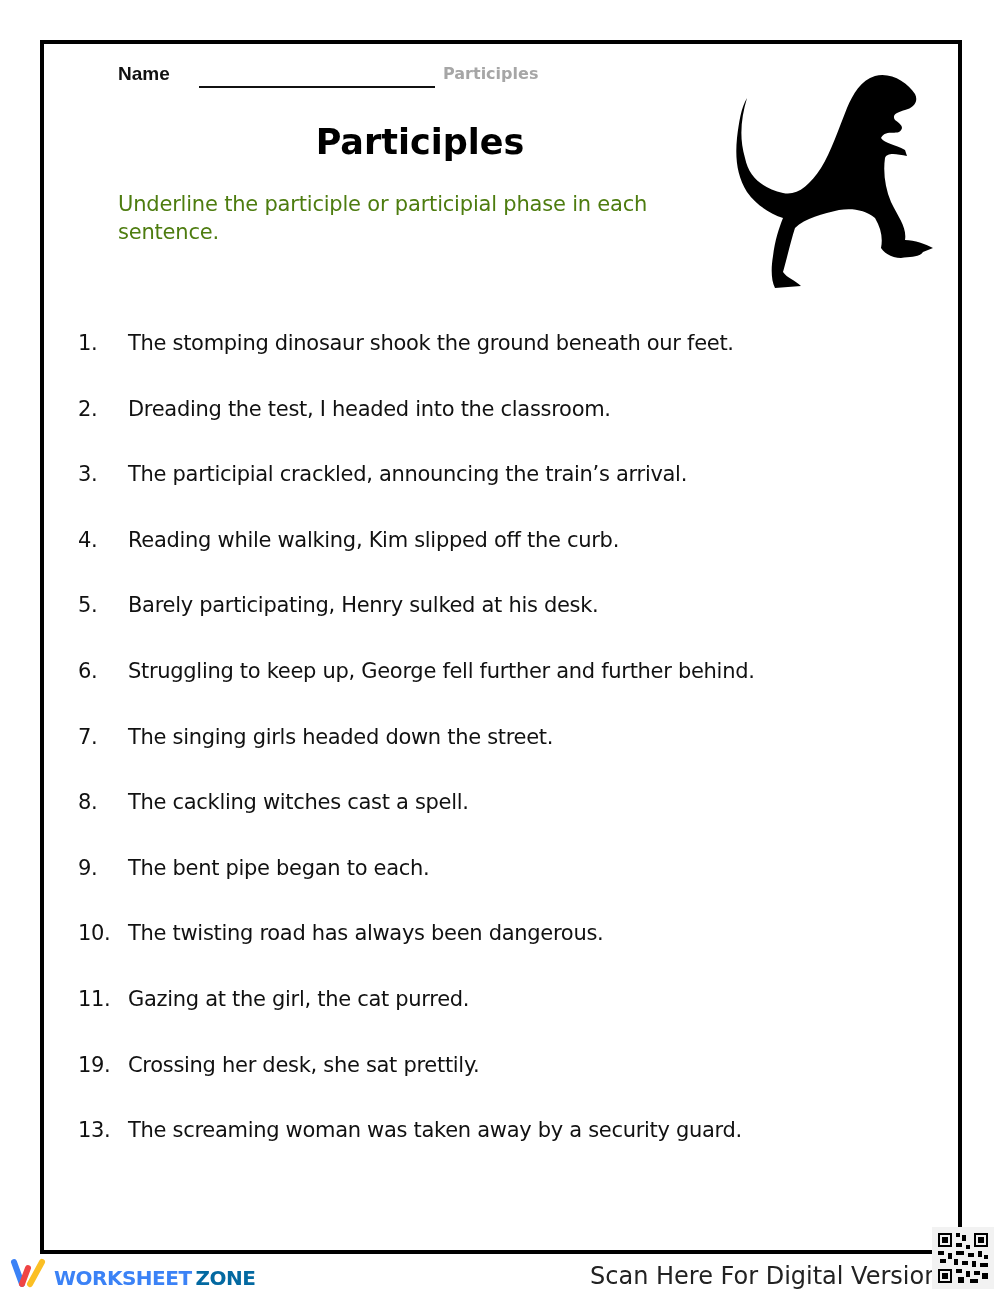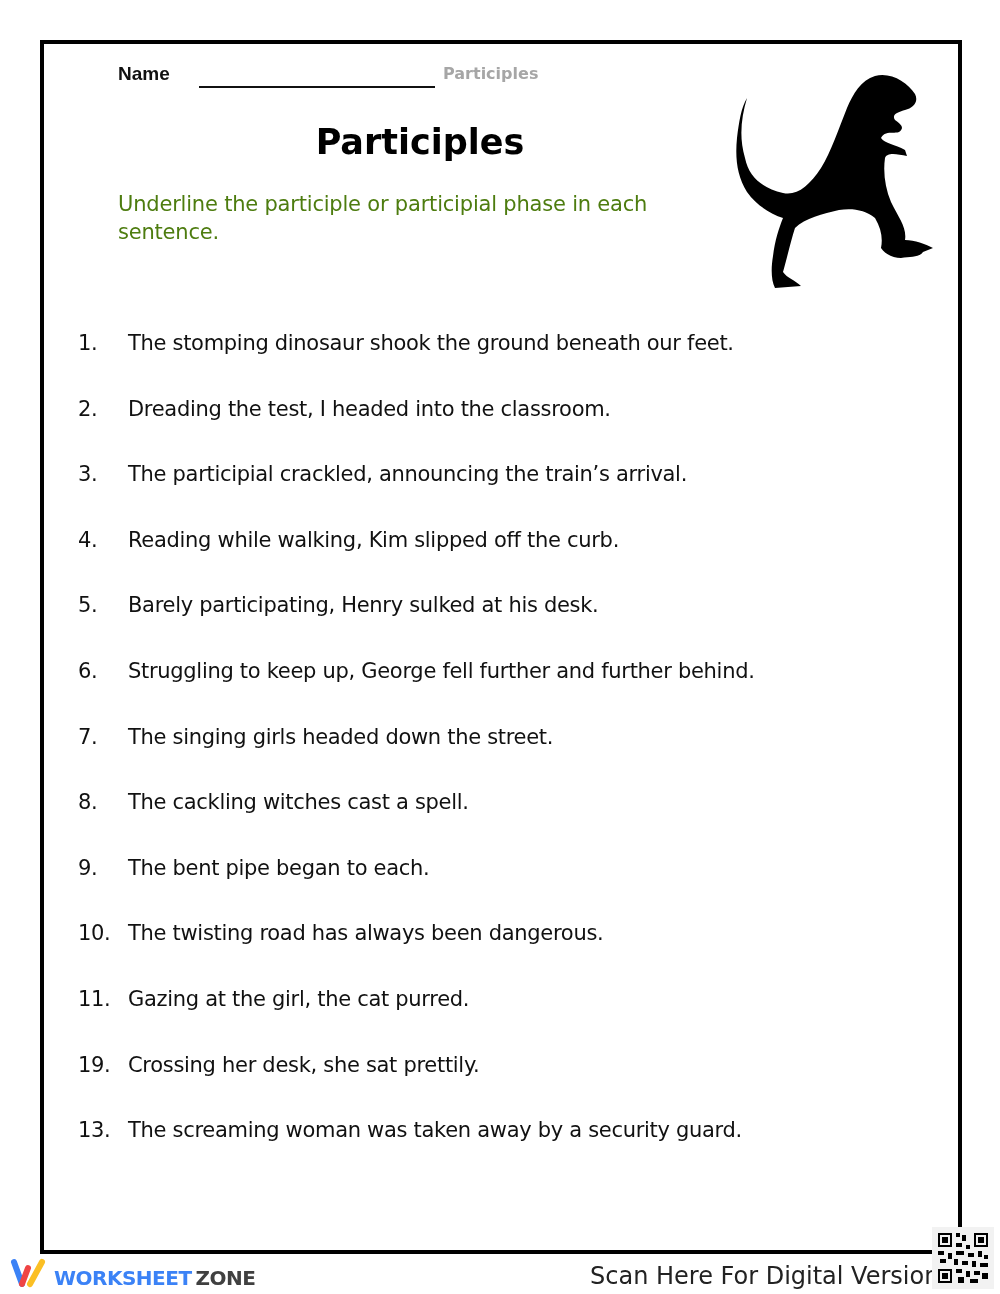--- a/index.html
+++ b/index.html
@@ -12,21 +12,21 @@
   .instructions { position:absolute; left:118px; top:190px; width:590px; font-size:21px; line-height:28px; color:#4d7c0f; letter-spacing:-0.2px; }
   .dino { position:absolute; left:735px; top:68px; width:200px; height:225px; }
   .questions { position:absolute; left:78px; top:326px; margin:0; padding:0; list-style:none; }
   .q { position:relative; height:65.6px; font-size:21px; line-height:34px; white-space:nowrap; letter-spacing:-0.3px; }
   .q-num { position:absolute; left:0; width:45px; }
   .q-text { position:absolute; left:50px;text-align:center; }
   .logo { position:absolute; left:10px; top:1258px; display:flex; align-items:flex-end; }
   .logo-mark { width:38px; height:32px; margin-right:6px; }
   .logo-text { font-family:"DejaVu Sans", sans-serif; font-weight:bold; font-size:20px; letter-spacing:-0.5px; }
   .logo-ws { color:#3b82f6; }
-  .logo-zone { color:#404040; margin-left:4px; }
+  .logo-zone { color:#0369a1; margin-left:4px; }
   .scan { position:absolute; left:590px; top:1262px; font-family:"DejaVu Sans", sans-serif; font-size:24px; color:#222; }
   .qr { position:absolute; left:932px; top:1227px; width:62px; height:62px; background:#f2f2f2; }
 </style>
 </head>
 <body>
 
 <div class="frame"></div>
 
 <span class="name-label">Name</span>
 <div class="name-line"></div>

